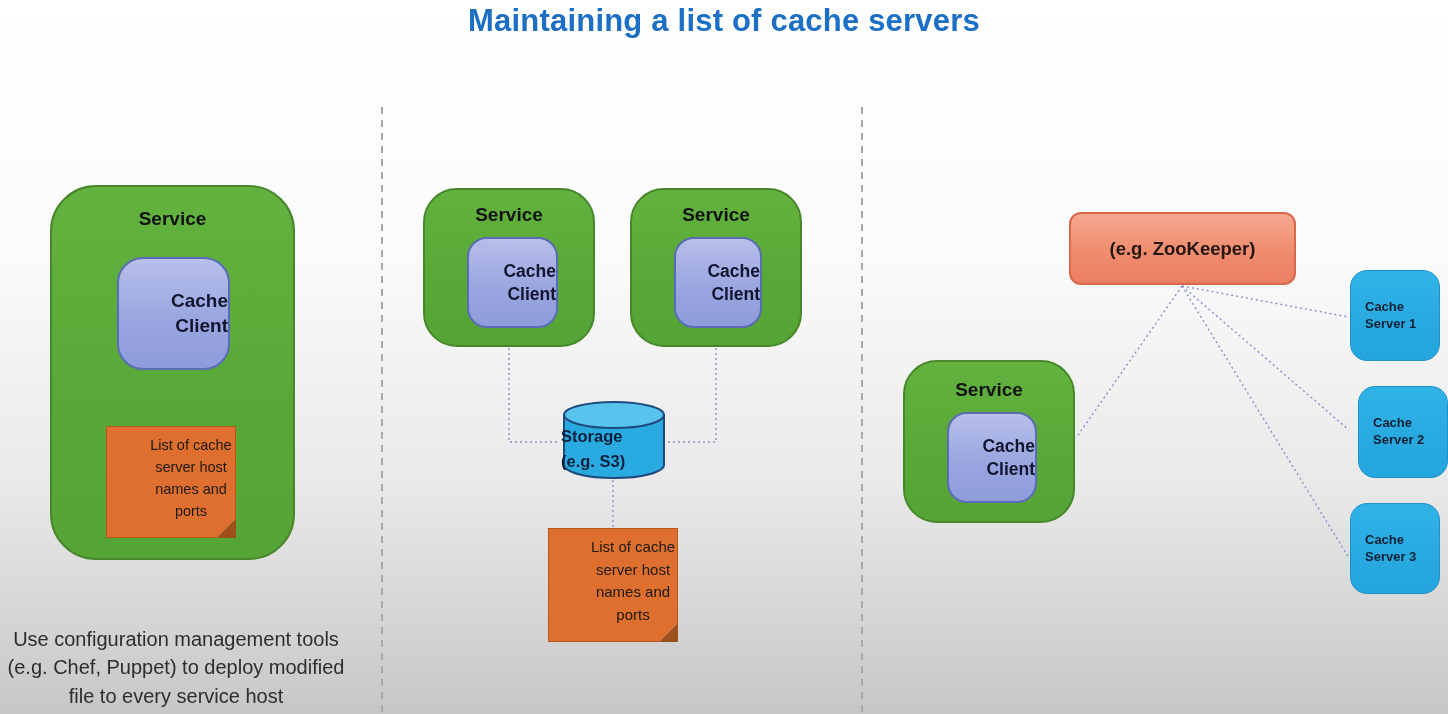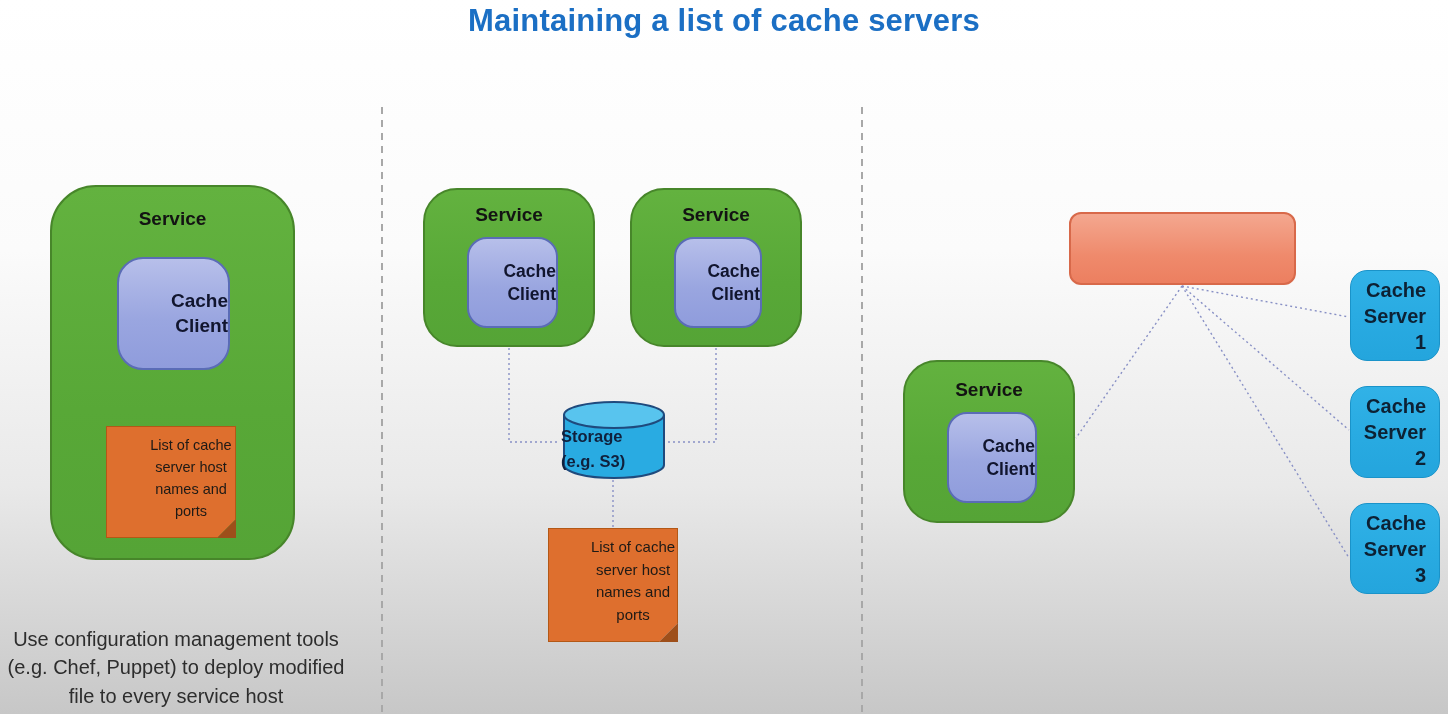--- a/index.html
+++ b/index.html
@@ -57,21 +57,21 @@
     background:linear-gradient(180deg,#f4a78f 0%, #ef8a6c 60%, #ec7f60 100%);
     border:2px solid #d8694a; border-radius:12px;
     display:flex; flex-direction:column; justify-content:center;
     text-align:center; font-weight:bold; font-size:18.5px; color:#241610; line-height:1.4;
   }
   .cache-server {
     position:absolute; left:1350px; width:90px; height:91px;
     background:linear-gradient(180deg,#31b2e7 0%, #29abe2 50%, #24a5dd 100%);
     border:1px solid #1a93c9; border-radius:17px;
     display:flex; align-items:center; justify-content:center;
-    text-align:right; font-weight:bold; font-size:20px; color:#0d2134; line-height:1.3;
+    text-align:left; font-weight:bold; font-size:13px; color:#0d2134; line-height:1.3;
     padding:0 14px;
   }
   .cyl-text {
     position:absolute; left:561px; top:424px; width:106px;
     text-align:left; font-weight:bold; font-size:16.5px; color:#10203c; line-height:1.5;
   }
   .overlay-svg { position:absolute; left:0; top:0; }
 </style>
 </head>
 <body>
@@ -123,22 +123,23 @@
   <div>Storage</div>
   <div>(e.g. S3)</div>
 </div>
 
 <div class="note" style="left:548px; top:528px; width:130px; height:114px; font-size:15px; line-height:1.5; padding-top:7px;">
   <span>List of cache server host names and ports</span>
 </div>
 <div class="fold" style="left:659px; top:623px; position:absolute;"></div>
 
 <div class="config-box">
+  <div>(e.g. ZooKeeper)</div>
 </div>
 
 <div class="svc-box" style="left:903px; top:360px; width:172px; height:163px; border-radius:34px;">
   <div class="svc-label" style="margin-top:17px;">Service</div>
   <div class="cache-client" style="left:42px; top:50px; width:90px; height:91px; border-radius:20px; font-size:17.5px;">Cache Client</div>
 </div>
 
 <div class="cache-server" style="top:270px;">Cache Server 1</div>
-<div class="cache-server" style="top:386px; height:92px;">Cache Server 2</div>
+<div class="cache-server" style="top:386px; height:92px;margin-left:8px;">Cache Server 2</div>
 <div class="cache-server" style="top:503px;">Cache Server 3</div>
 
 </body></html>

